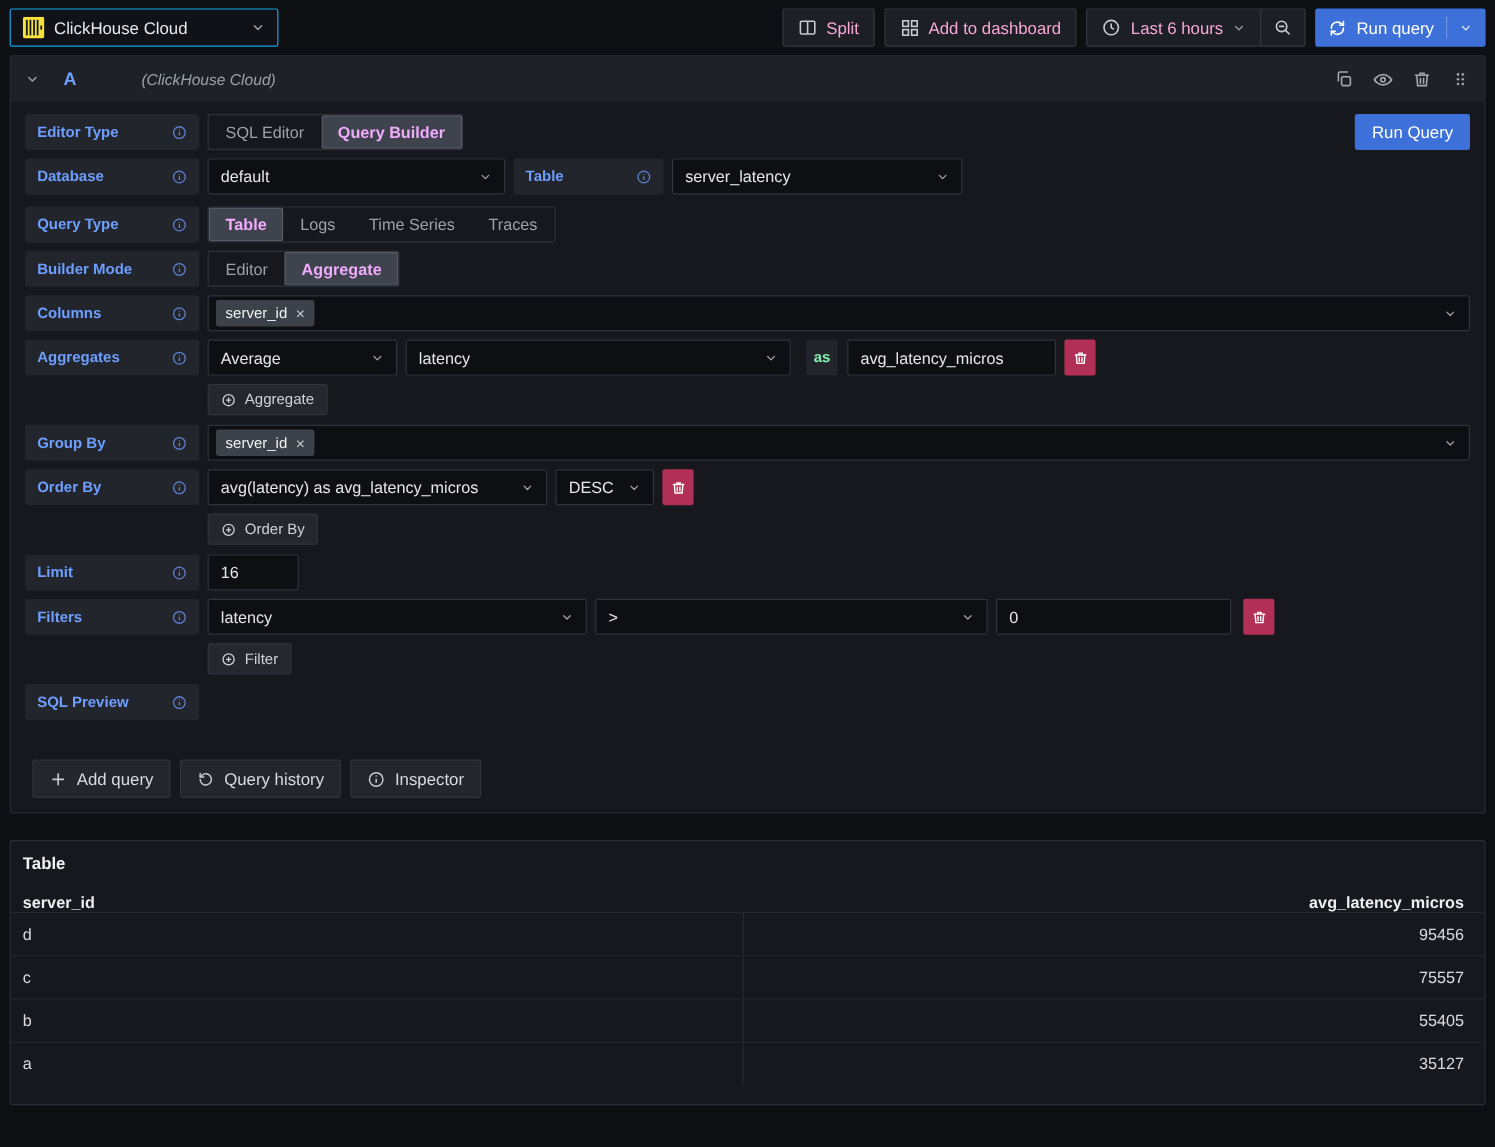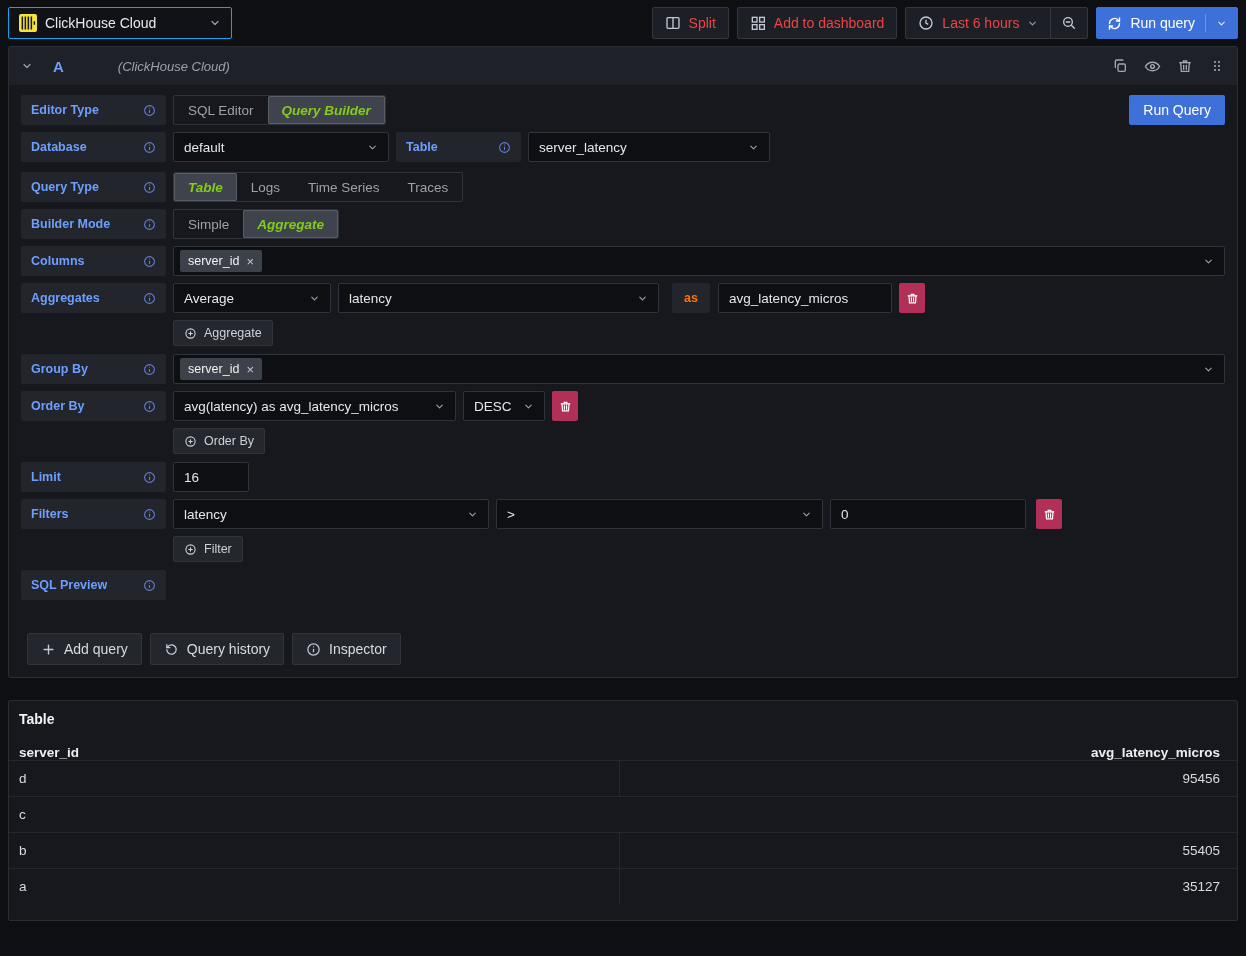--- a/index.html
+++ b/index.html
@@ -8,21 +8,21 @@
   svg { display:block; }
 
   
   .topbar { display:flex; align-items:center; justify-content:space-between; padding:7px 8px 7px 8px; }
   .ds-picker { display:flex; align-items:center; gap:8px; width:224px; height:32px;
     border:1px solid #0ea5e9; border-radius:2px; padding:0 10px; background:#111217; cursor:pointer; }
   .ds-picker .name { flex:1; font-size:14px; color:#E8E9EC; }
   .chev { color:#9DA1A8; }
   .topbar-right { display:flex; align-items:center; gap:8px; }
   .tbtn { display:flex; align-items:center; gap:8px; height:32px; padding:0 12px;
-    background:#1C1F25; border:1px solid #34373F; border-radius:2px; color:#ef4444;
+    background:#1C1F25; border:1px solid #34373F; border-radius:2px; color:#f9a8d4;
     font-size:14px; font-weight:500; cursor:pointer; }
   .tbtn .ic { color:#C7C9D1; }
   .time-group { display:flex; align-items:stretch; border:1px solid #34373F; border-radius:2px; background:#1C1F25; }
   .time-group .tbtn { border:none; background:transparent; height:30px; }
   .time-group .sep { width:1px; background:#34373F; }
   .run-query-top { display:flex; align-items:center; gap:8px; height:32px; padding:0 10px;
     background:#3D71D9; border:1px solid #3D71D9; border-radius:2px; color:#fff;
     font-size:14px; font-weight:500; cursor:pointer; }
   .run-query-top .divider { width:1px; height:18px; background:rgba(255,255,255,.25); margin:0 2px; }
   .run-query-top .chev { color:#E7ECFA; }
@@ -41,36 +41,36 @@
 
   .frow { display:flex; align-items:flex-start; margin-bottom:7px; }
   .flabel { display:flex; align-items:center; justify-content:space-between; width:145px; min-width:145px;
     height:30px; background:#22252C; border-radius:2px; padding:0 10px; margin-right:7px; }
   .flabel .ltext { color:#6E9FFF; font-weight:600; font-size:12.5px; }
   .flabel .info { color:#5F7FD0; }
 
   .seg-group { display:flex; align-items:stretch; height:30px; border:1px solid #2F333B;
     border-radius:2px; background:#16181D; overflow:hidden; }
   .seg { display:flex; align-items:center; padding:0 14px; color:#9DA1A8; font-size:13.5px; cursor:pointer; white-space:nowrap; }
-  .seg.active { background:#3E434D; color:#84cc16; font-weight:600; border-radius:2px;
-    box-shadow:inset 0 0 0 1px #585D66;font-style:italic; }
+  .seg.active { background:#3E434D; color:#f0abfc; font-weight:600; border-radius:2px;
+    box-shadow:inset 0 0 0 1px #585D66; }
 
   .sel, .inp { display:flex; align-items:center; height:30px; background:#0D0F13;
     border:1px solid #2F333B; border-radius:2px; padding:0 10px; color:#E6E7EA; font-size:13.5px; cursor:pointer; }
   .sel { justify-content:space-between; }
   .inp { cursor:text; }
   .multisel { flex:1; display:flex; align-items:center; height:30px; background:#0D0F13;
     border:1px solid #2F333B; border-radius:2px; padding:0 10px 0 6px; cursor:pointer; }
   .multisel .spacer { flex:1; }
   .chip { display:flex; align-items:center; gap:7px; height:22px; background:#3D4149;
     border-radius:2px; padding:0 8px; color:#F0F1F3; font-size:12.5px; }
   .chip .x { color:#C9CBD1; font-size:13px; cursor:pointer; line-height:1; }
 
-  .as-box { display:flex; align-items:center; justify-content:center; width:38px; height:30px;
-    background:#22252C; border-radius:2px; color:#f97316; font-weight:600; font-size:12.5px; margin-left:13px; }
+  .as-box { display:flex; align-items:center; justify-content:center; width:26px; height:30px;
+    background:#22252C; border-radius:2px; color:#86efac; font-weight:600; font-size:12.5px; margin-left:13px; }
   .del-btn { display:flex; align-items:center; justify-content:center; width:26px; height:30px;
     background:#B22F57; border:none; border-radius:2px; color:#fff; cursor:pointer; }
 
   .add-row { margin-left:152px; margin-bottom:8px; }
   .add-btn { display:flex; align-items:center; gap:7px; height:26px; padding:0 10px;
     background:#24272E; border:1px solid #31343C; border-radius:2px; color:#CFD1D6; font-size:12.5px; cursor:pointer; }
 
   .sql-preview { flex:1; min-height:58px; background:#15171C; border:1px solid #2F333B; border-radius:2px;
     padding:9px 12px; font-family:"DejaVu Sans Mono",monospace; font-size:12.5px; line-height:20px;
     color:#D8D9DA; word-break:break-all; }
@@ -256,21 +256,21 @@
       <div class="flabel">
         <span class="ltext">Database</span>
         <span class="info">
             <svg width="13" height="13" viewBox="0 0 24 24" fill="none" stroke="currentColor" stroke-width="2">
               <circle cx="12" cy="12" r="9"></circle>
               <line x1="12" y1="11" x2="12" y2="16.5"></line>
               <circle cx="12" cy="7.6" r="1" fill="currentColor" stroke="none"></circle>
             </svg>
           </span>
       </div>
-      <div class="sel" style="width:216px;">
+      <div class="sel" style="width:248px;">
         <span>default</span>
         <span class="chev">
             <svg width="11" height="11" viewBox="0 0 24 24" fill="none" stroke="currentColor" stroke-width="2.4" stroke-linecap="round" stroke-linejoin="round">
               <polyline points="6 9 12 15 18 9"></polyline>
             </svg>
           </span>
       </div>
       <div class="flabel" style="width:125px; min-width:125px; margin-left:7px;">
         <span class="ltext">Table</span>
         <span class="info">
@@ -315,21 +315,21 @@
         <span class="ltext">Builder Mode</span>
         <span class="info">
             <svg width="13" height="13" viewBox="0 0 24 24" fill="none" stroke="currentColor" stroke-width="2">
               <circle cx="12" cy="12" r="9"></circle>
               <line x1="12" y1="11" x2="12" y2="16.5"></line>
               <circle cx="12" cy="7.6" r="1" fill="currentColor" stroke="none"></circle>
             </svg>
           </span>
       </div>
       <div class="seg-group">
-        <span class="seg">Simple</span>
+        <span class="seg">Editor</span>
         <span class="seg active">Aggregate</span>
       </div>
     </div>
 
     <div class="frow">
       <div class="flabel">
         <span class="ltext">Columns</span>
         <span class="info">
             <svg width="13" height="13" viewBox="0 0 24 24" fill="none" stroke="currentColor" stroke-width="2">
               <circle cx="12" cy="12" r="9"></circle>
@@ -607,20 +607,21 @@
   <div class="tp-header">
     <span class="c1">server_id</span>
     <span class="c2">avg_latency_micros</span>
   </div>
   <div class="trow">
     <span class="c1">d</span>
     <span class="c2">95456</span>
   </div>
   <div class="trow">
     <span class="c1">c</span>
+    <span class="c2">75557</span>
   </div>
   <div class="trow">
     <span class="c1">b</span>
     <span class="c2">55405</span>
   </div>
   <div class="trow">
     <span class="c1">a</span>
     <span class="c2">35127</span>
   </div>
 </section>

